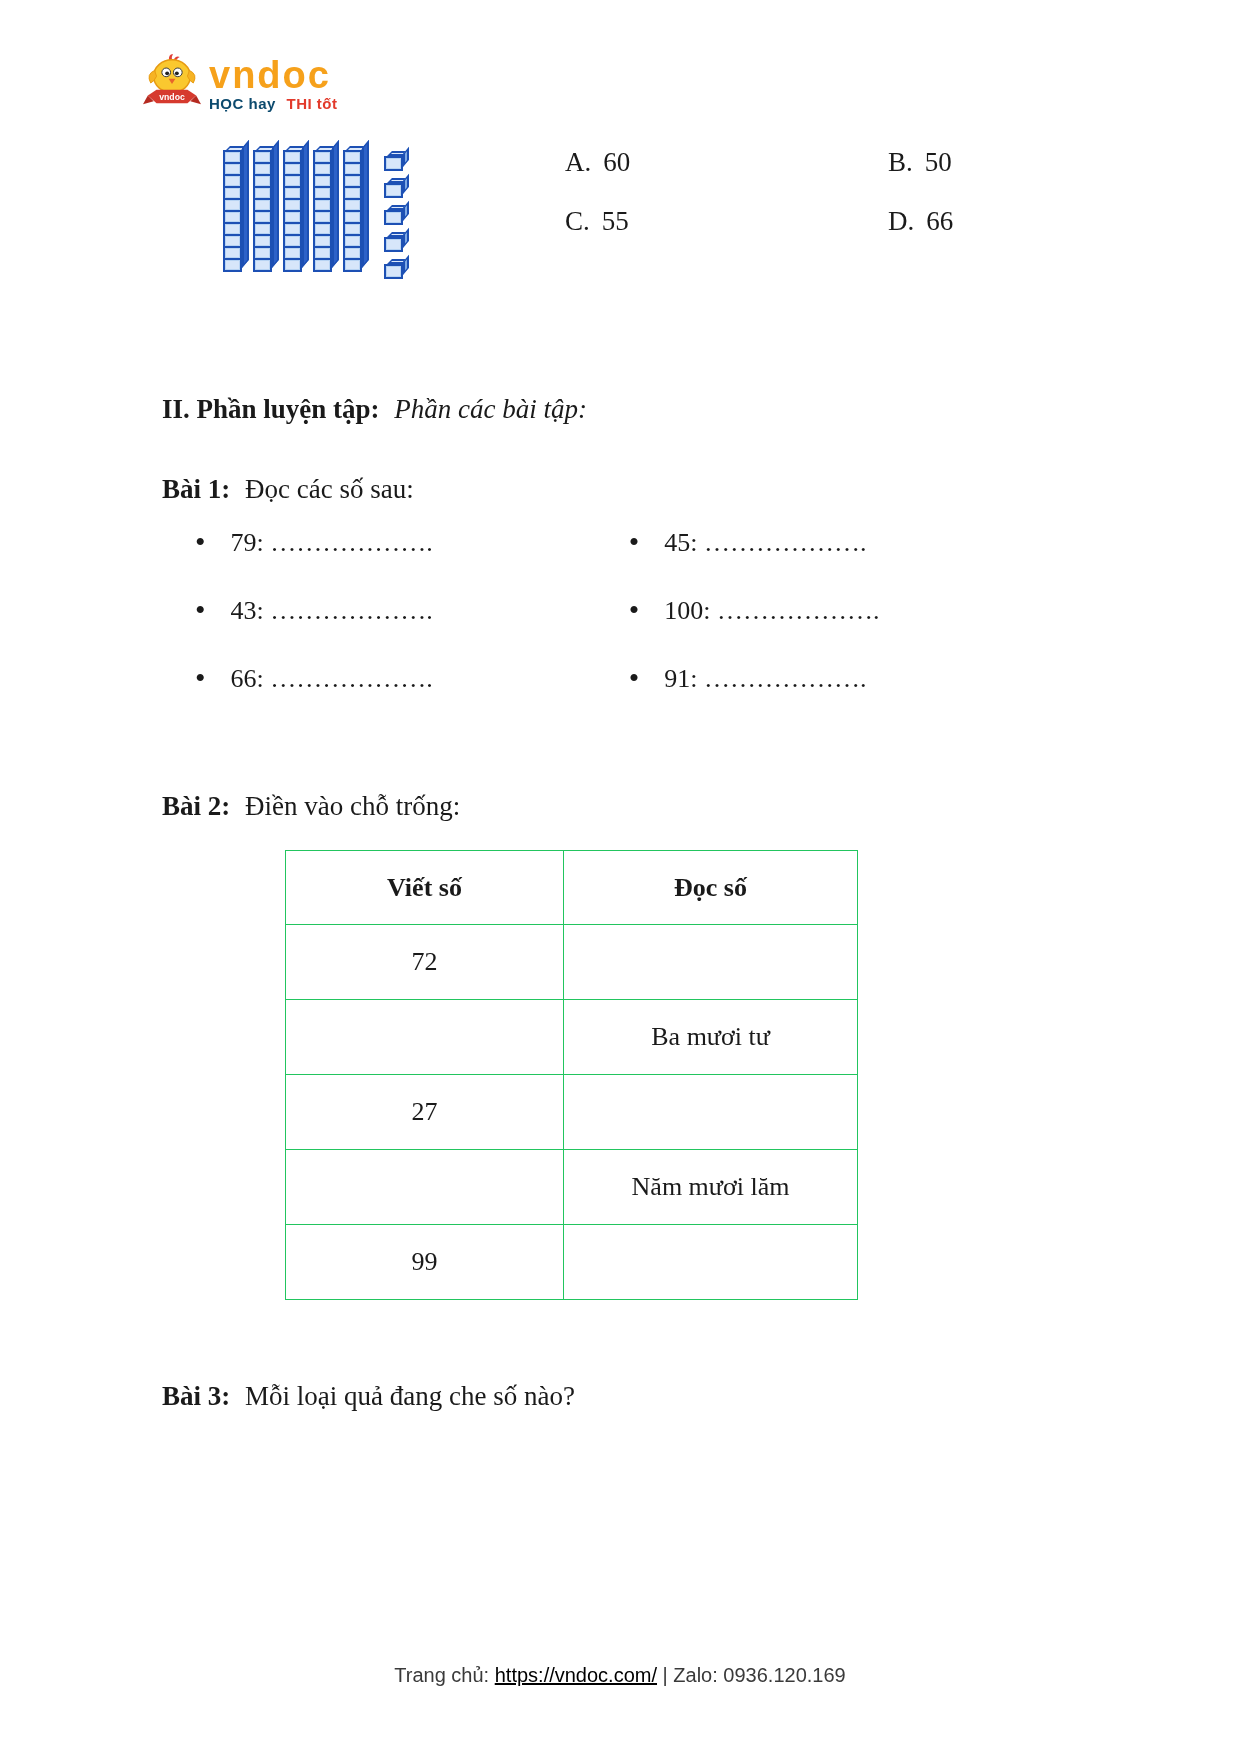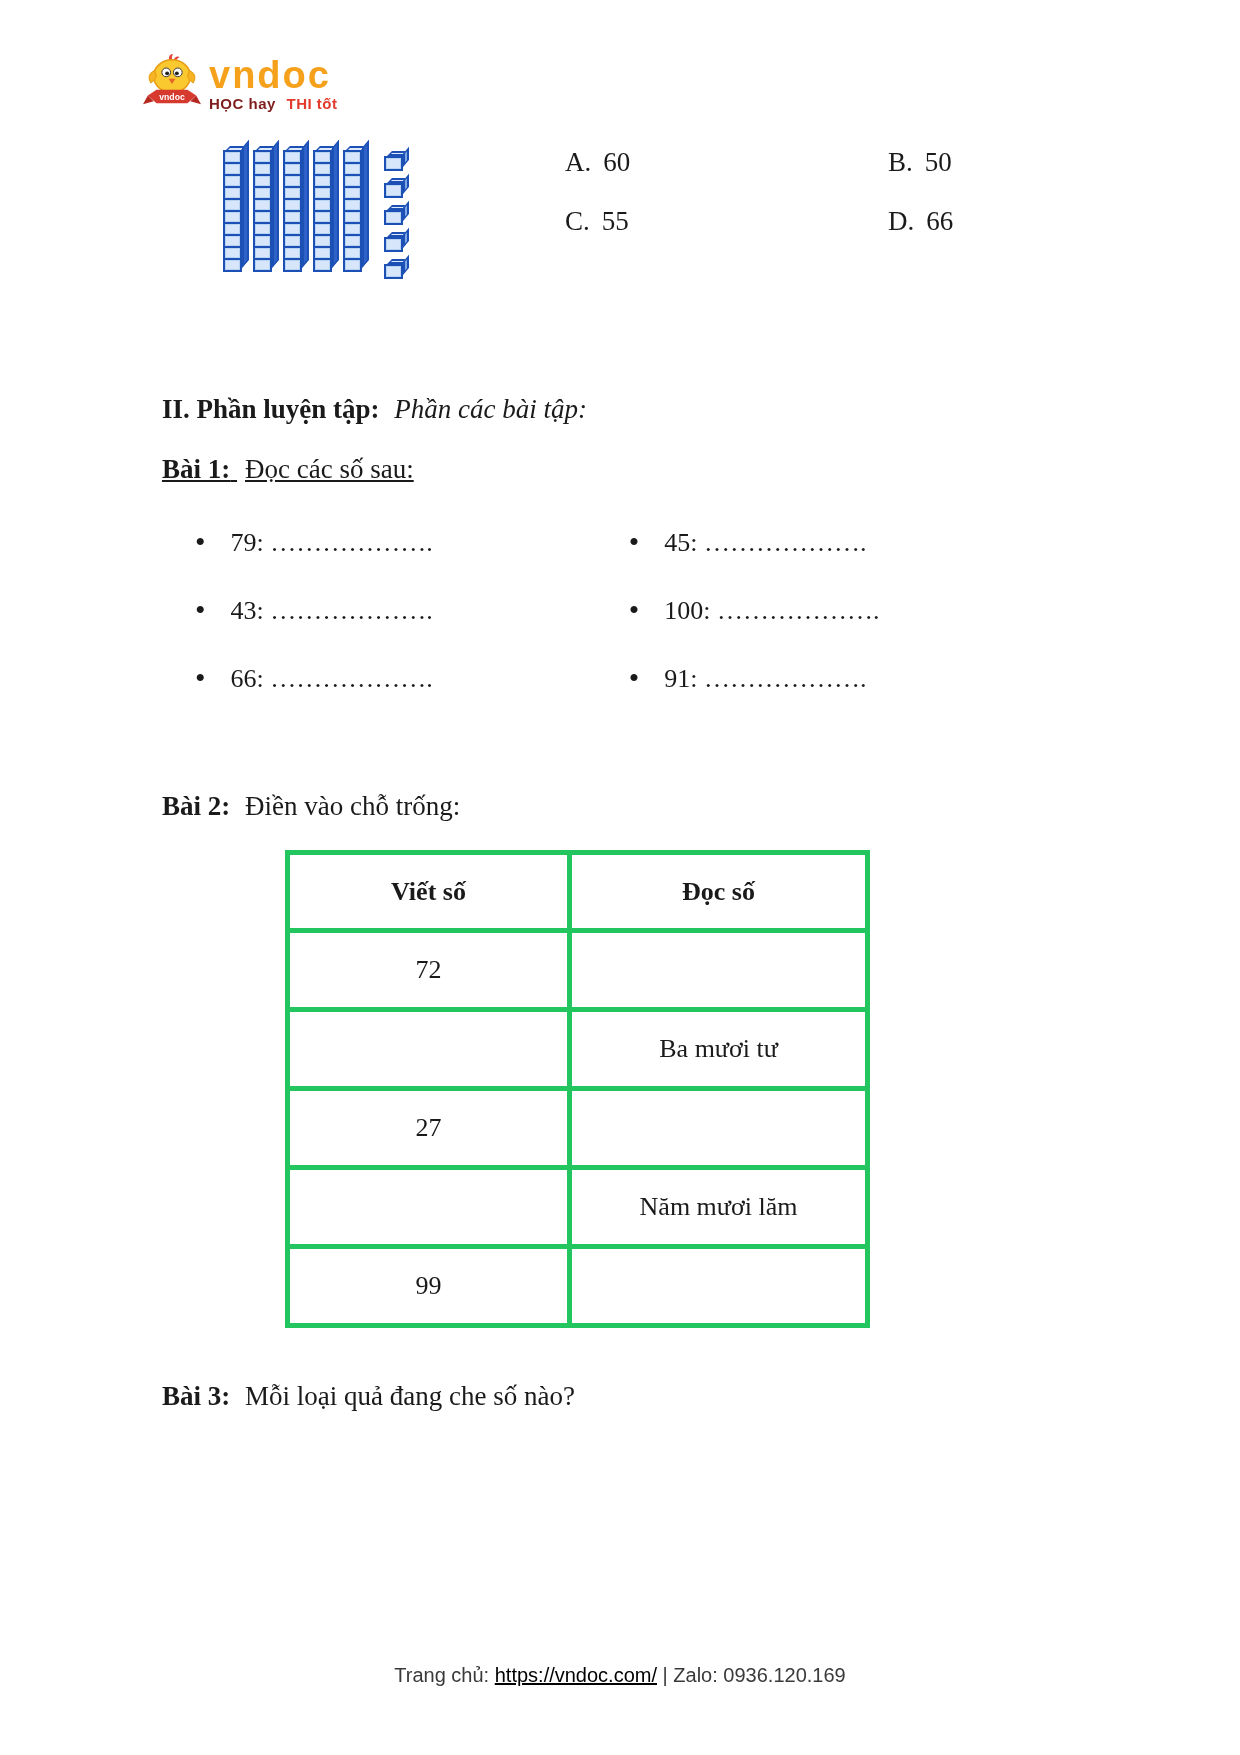--- a/index.html
+++ b/index.html
@@ -7,21 +7,21 @@
         font-family:"Liberation Serif", serif;color:#1a1a1a;}
 
   
   .logo{position:absolute;left:143px;top:52px;display:flex;align-items:flex-start;gap:8px;}
   .logo-mascot{width:58px;height:62px;flex:0 0 auto;}
   .logo-textcol{display:flex;flex-direction:column;padding-top:6px;}
   .logo-brand{font-family:"Liberation Sans",sans-serif;font-weight:800;font-size:38px;
               line-height:34px;color:#F6A11B;letter-spacing:2px;}
   .logo-tagline{font-family:"Liberation Sans",sans-serif;font-weight:800;font-size:15px;
                 letter-spacing:0.5px;margin-top:3px;white-space:nowrap;}
-  .tag-green{color:#7f1d1d;}
+  .tag-green{color:#0c4a6e;}
   .tag-red{color:#E23A2B;margin-left:6px;}
 
   
   .figure{position:absolute;left:223px;top:152px;display:flex;align-items:flex-start;}
   .rods-group{display:flex;gap:11px;}
   .rod{position:relative;width:19px;}
   .rod-top{position:absolute;top:-6px;left:1px;width:17px;height:6px;background:#dce9fb;
            border:2px solid #1d50b4;box-sizing:border-box;transform:skewX(-45deg);
            transform-origin:bottom left;}
   .rod-side{position:absolute;right:-7px;top:-4px;width:7px;height:100%;background:#2e62c8;
@@ -45,36 +45,36 @@
   
   .options{position:absolute;left:565px;top:144px;display:grid;
            grid-template-columns:323px auto;row-gap:23px;font-size:27px;line-height:36px;}
   .option-label{margin-right:12px;}
 
   
   .h-line{position:absolute;left:162px;font-size:27px;line-height:34px;white-space:nowrap;}
   .bold{font-weight:bold;}
   .italic{font-style:italic;}
   .sec2{top:392px;}
-  .b1{top:452px;text-decoration:underline;}
+  .b1{top:472px;}
   .b2{top:789px;}
   .b3{top:1379px;}
   .h-prompt{margin-left:8px;}
 
   
   .bullets{position:absolute;top:524px;left:195px;display:flex;font-size:26px;}
   .bullets ul{list-style:none;margin:0;padding:0;}
   .bullets .col-right{margin-left:196px;}
   .bullets li{display:flex;align-items:baseline;height:68px;white-space:nowrap;}
   .bullets li::before{content:"\2022";font-size:30px;margin-right:25px;position:relative;top:1px;}
 
   
   .b2-table{position:absolute;left:285px;top:850px;border-collapse:collapse;
             font-size:26px;table-layout:fixed;}
-  .b2-table th,.b2-table td{border:5px solid #22c55e;text-align:center;vertical-align:middle;
+  .b2-table th,.b2-table td{border:1px solid #22c55e;text-align:center;vertical-align:middle;
                             padding:0;}
   .b2-table th{width:277px;height:73px;font-weight:bold;}
   .b2-table th + th{width:293px;}
   .b2-table td{height:74px;}
 
   
   .footer{position:absolute;left:0;top:1664px;width:100%;text-align:center;
           font-family:"Liberation Sans",sans-serif;font-size:20px;color:#3a3a3a;}
   .footer a{color:#000000;text-decoration:underline;}
 </style>

